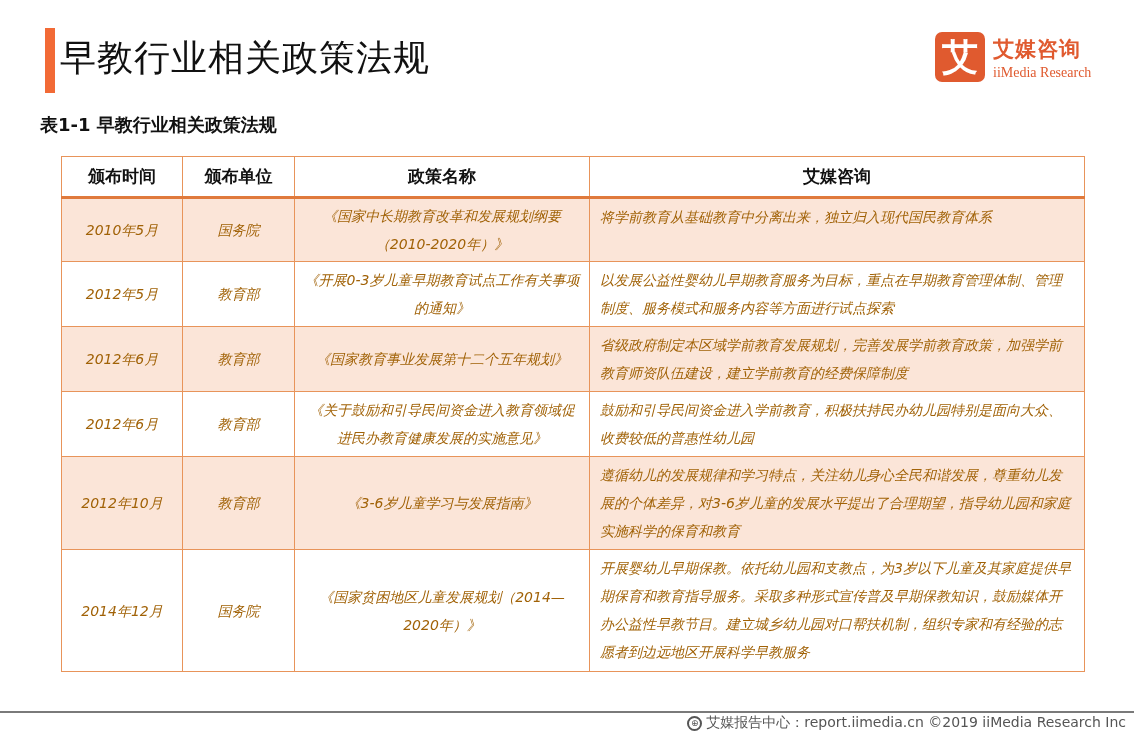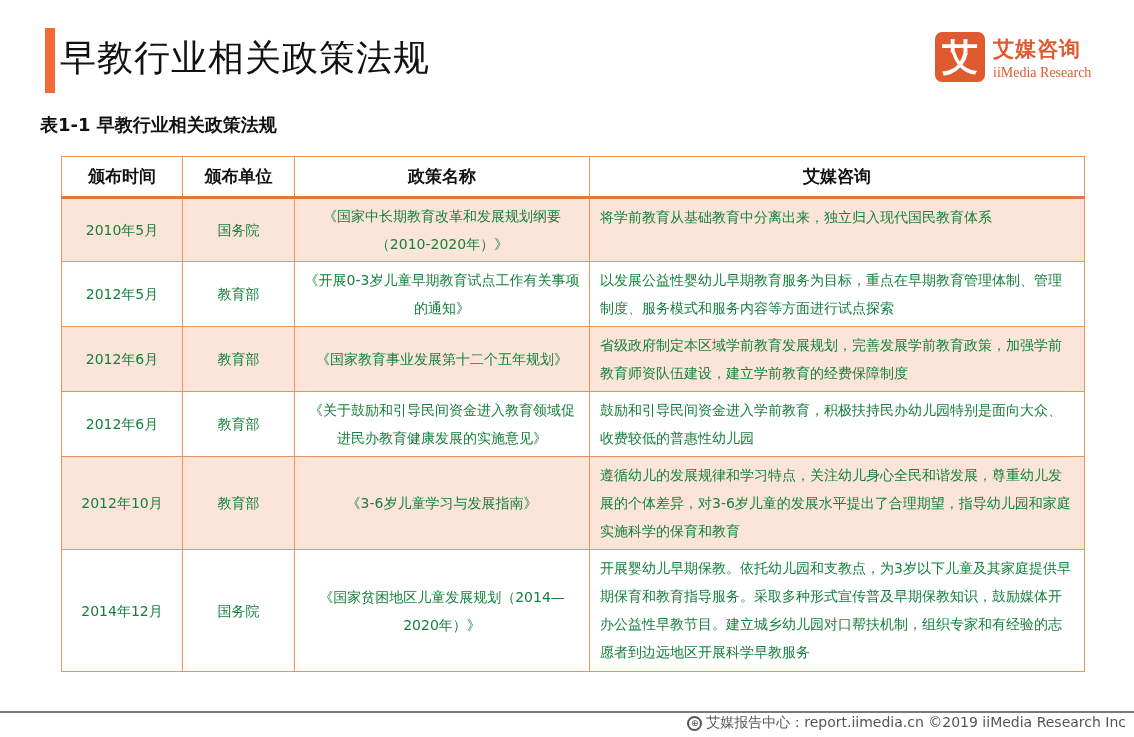--- a/index.html
+++ b/index.html
@@ -11,21 +11,21 @@
   .page-title { position: absolute; left: 60px; top: 30px; font-size: 36px; line-height: 56px; color: #111; letter-spacing: 1px; }
   .logo { position: absolute; left: 935px; top: 32px; display: flex; align-items: center; }
   .logo-badge { width: 50px; height: 50px; background: #e05a2f; border-radius: 7px; display: flex; align-items: center; justify-content: center; color: #fff; font-size: 36px; font-weight: bold; }
   .logo-text { margin-left: 8px; display: flex; flex-direction: column; color: #e05a2f; }
   .logo-cn { font-size: 21px; font-weight: bold; line-height: 30px; letter-spacing: 1px; }
   .logo-en { font-size: 14px; line-height: 17px; font-family: Liberation Serif, serif; }
   .table-caption { position: absolute; left: 0; width: 1020px; top: 113px; text-align: left; font-size: 18px; font-weight: bold; color: #111; margin-left: 40px; }
   table.policy { position: absolute; left: 61px; top: 156px; width: 1023px; border-collapse: collapse; table-layout: fixed; font-size: 14px; }
   table.policy th, table.policy td { border: 1px solid #e8945a; }
   table.policy th { height: 37px; font-size: 17px; font-weight: bold; color: #111; background: #fff; border-bottom: 3px solid #e07a3c; }
-  table.policy td { color: #15803d; line-height: 28px; }
+  table.policy td { color: #a16207; line-height: 28px; font-style: italic; }
   td.c-date, td.c-unit, td.c-name { text-align: center; vertical-align: middle; padding: 0 8px; }
   td.c-content { text-align: left; vertical-align: top; padding: 4px 10px 4px 10px; }
   tr.shade td { background: #fbe5d8; }
   tr.plain td { background: #ffffff; }
   .footer-line { position: absolute; left: 0; top: 711px; width: 1134px; height: 2px; background: #7a7a7a; }
   .footer { position: absolute; right: 8px; top: 714px; font-size: 14px; color: #555; display: flex; align-items: center; }
   .footer-icon { width: 15px; height: 15px; border: 2px solid #555; border-radius: 50%; margin-right: 4px; box-sizing: border-box; display: inline-flex; align-items: center; justify-content: center; font-size: 9px; }
 </style>
 </head>
 <body>

